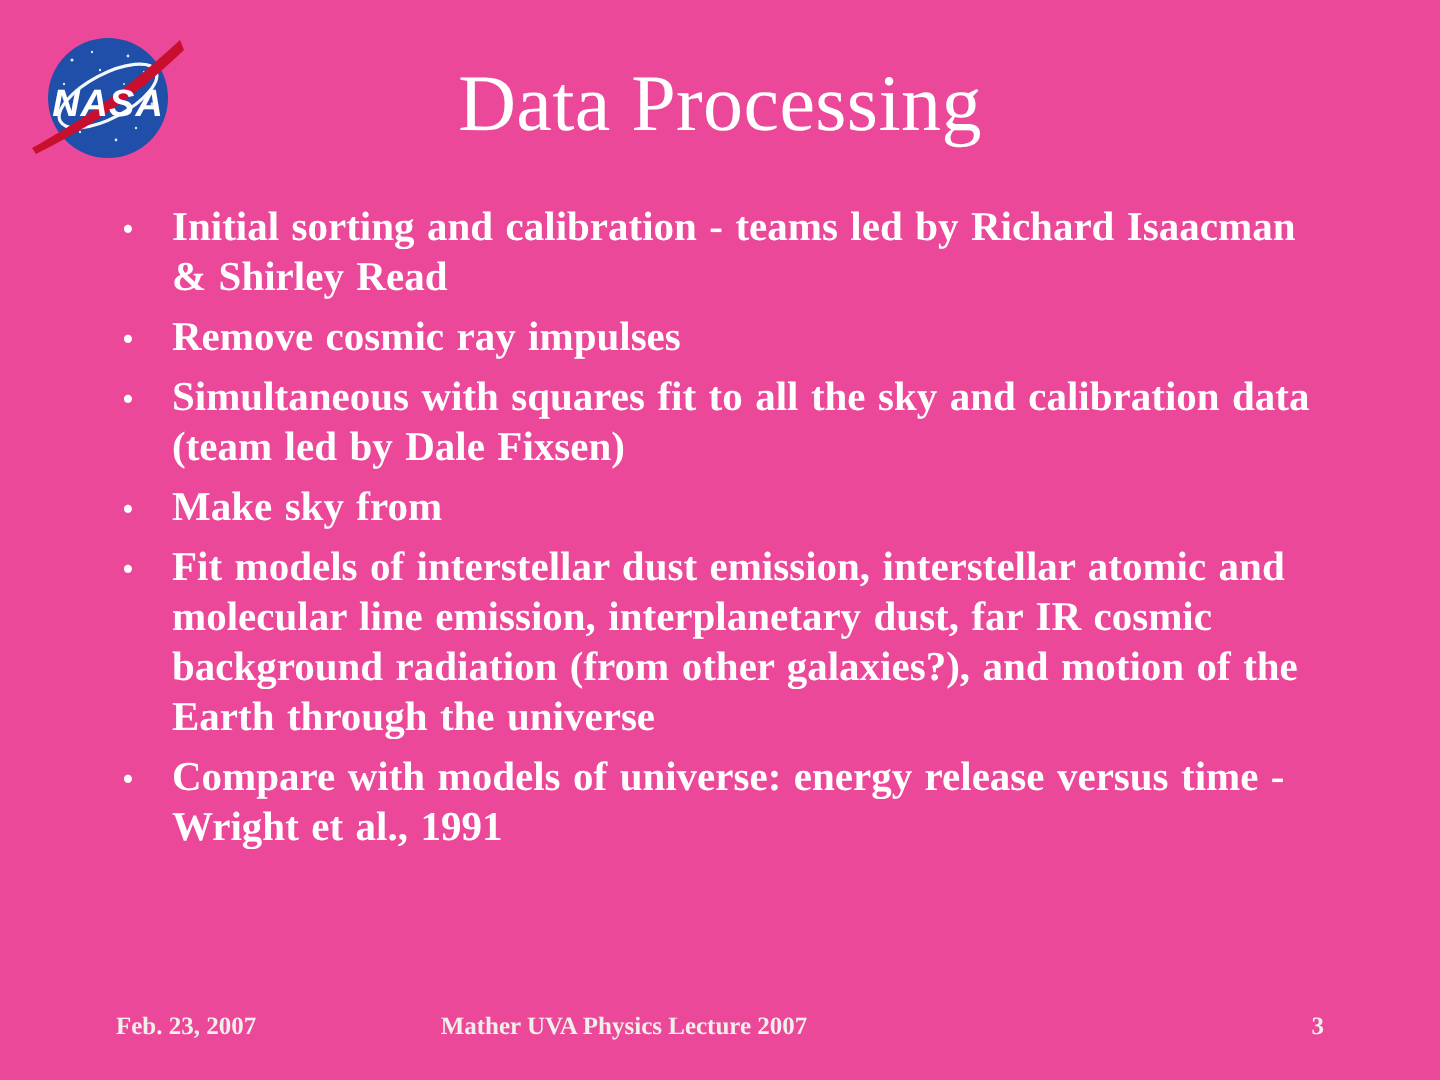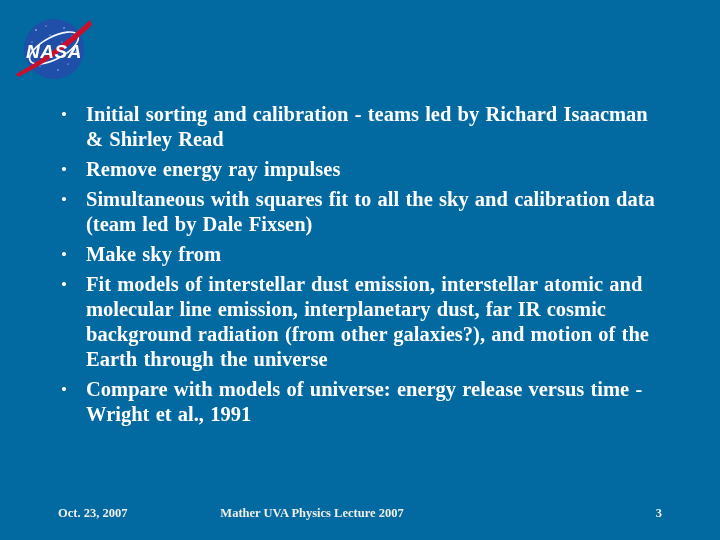--- a/index.html
+++ b/index.html
@@ -4,21 +4,21 @@
 <style>
   html, body {
     margin: 0;
     padding: 0;
     background: #000000;
   }
   #slide {
     position: relative;
     width: 720px;
     height: 540px;
-    background: #0369a1;
+    background: #ec4899;
     overflow: hidden;
     font-family: "Liberation Serif", "DejaVu Serif", serif;
   }
 
   
   #nasa-logo {
     position: absolute;
     left: 6px;
     top: 6px;
     width: 88px;
@@ -140,31 +140,32 @@
       <g clip-path="url(#ballClip)">
         <ellipse cx="48" cy="42" rx="27" ry="11" fill="none" stroke="#ffffff" stroke-width="1.6" transform="rotate(-28 48 42)" opacity="0.95"></ellipse>
       </g>
 
       <path d="M10 68 C 32 56, 56 40, 84 14 L 86 19 C 58 46, 34 60, 12 71 Z" fill="#c8102e"></path>
 
       <text x="48" y="52" font-family="'Liberation Sans','DejaVu Sans',sans-serif" font-size="19" font-weight="bold" font-style="italic" fill="#ffffff" text-anchor="middle" letter-spacing="0.5">NASA</text>
     </svg>
   </div>
 
+  <div id="slide-title">Data Processing</div>
 
   <div id="body-list">
 
     <div class="bullet-item">
       <span class="bullet-marker">•</span>
       <span class="bullet-text">Initial sorting and calibration  - teams led by Richard Isaacman &amp; Shirley Read</span>
     </div>
 
     <div class="bullet-item">
       <span class="bullet-marker">•</span>
-      <span class="bullet-text">Remove energy ray impulses</span>
+      <span class="bullet-text">Remove cosmic ray impulses</span>
     </div>
 
     <div class="bullet-item">
       <span class="bullet-marker">•</span>
       <span class="bullet-text">Simultaneous with squares fit to all the sky and calibration data (team led by Dale Fixsen)</span>
     </div>
 
     <div class="bullet-item">
       <span class="bullet-marker">•</span>
       <span class="bullet-text">Make sky from</span>
@@ -176,18 +177,18 @@
     </div>
 
     <div class="bullet-item">
       <span class="bullet-marker">•</span>
       <span class="bullet-text">Compare with models of universe: energy release versus time - Wright et al., 1991</span>
     </div>
 
   </div>
 
   <div id="footer">
-    <span id="footer-date">Oct. 23, 2007</span>
+    <span id="footer-date">Feb. 23, 2007</span>
     <span id="footer-center">Mather UVA Physics Lecture 2007</span>
     <span id="footer-page">3</span>
   </div>
 
 </div>
 
 </body></html>

